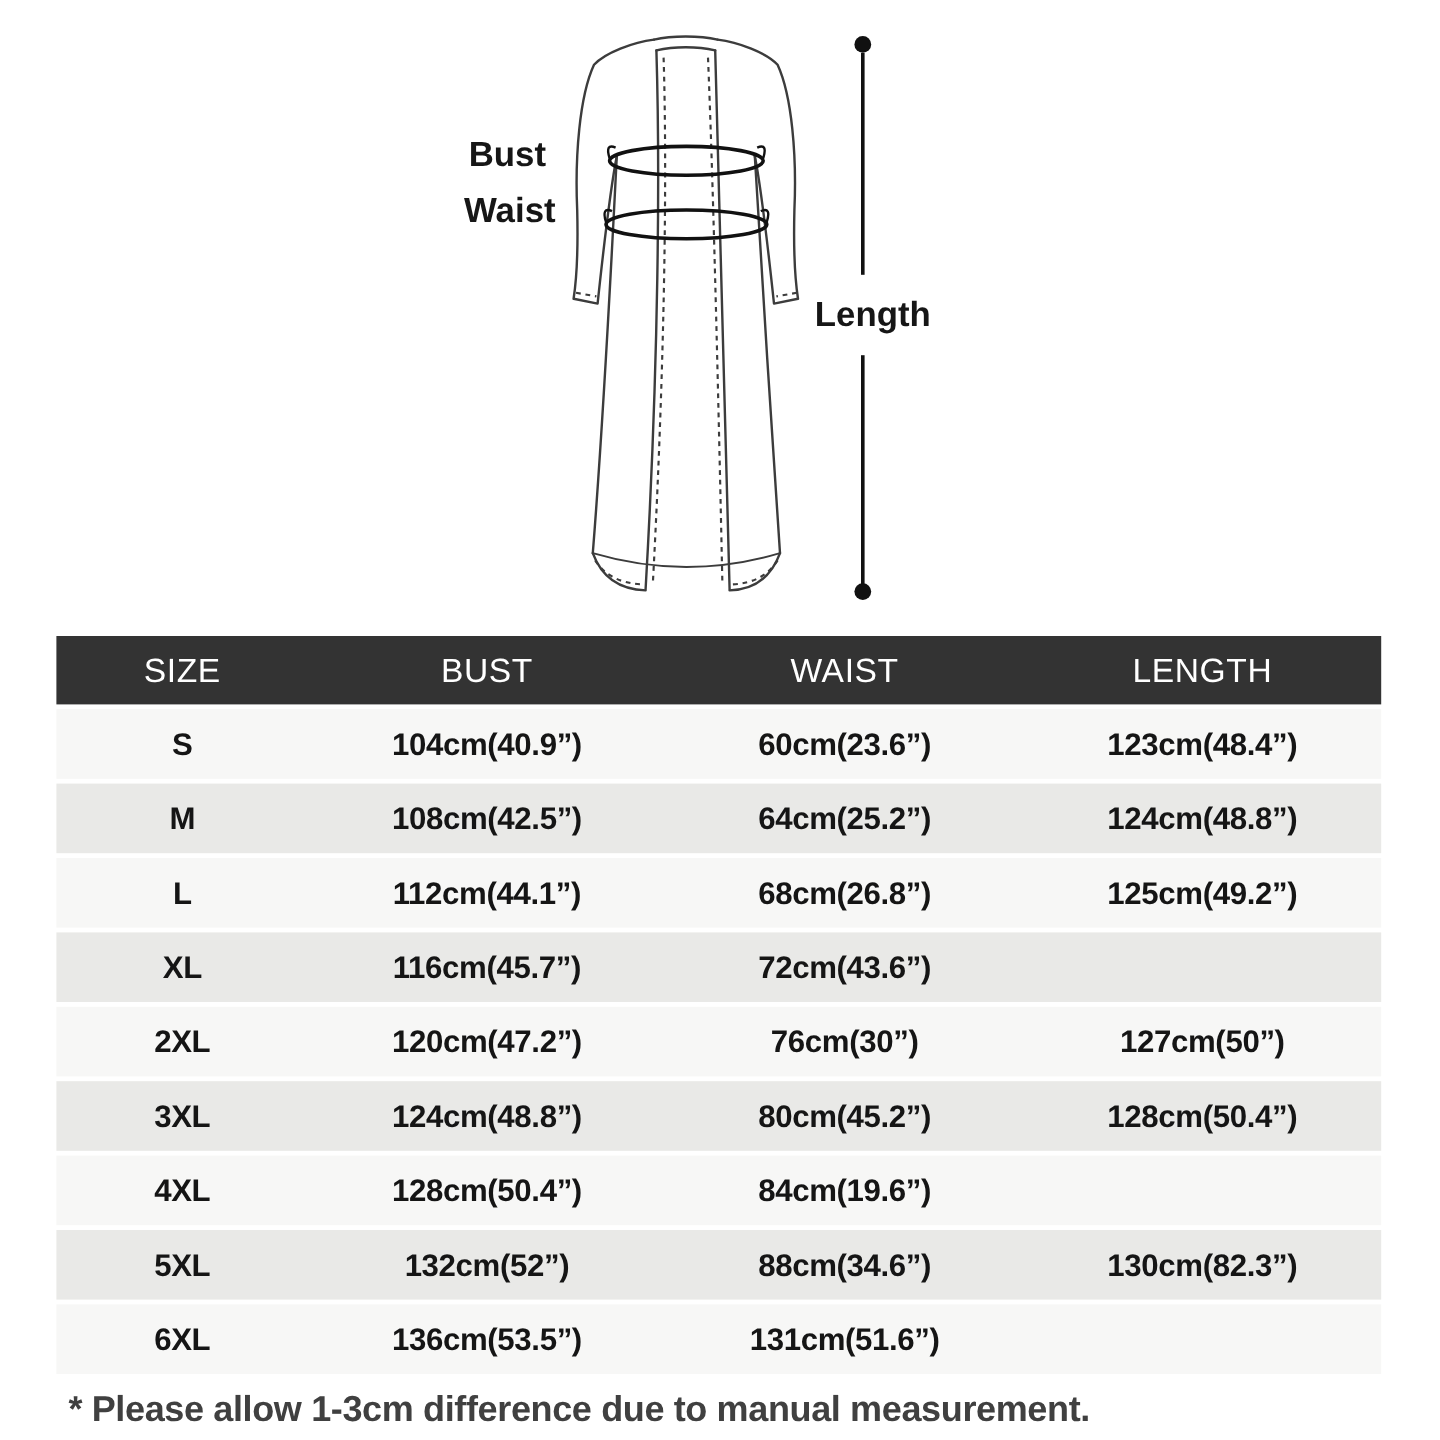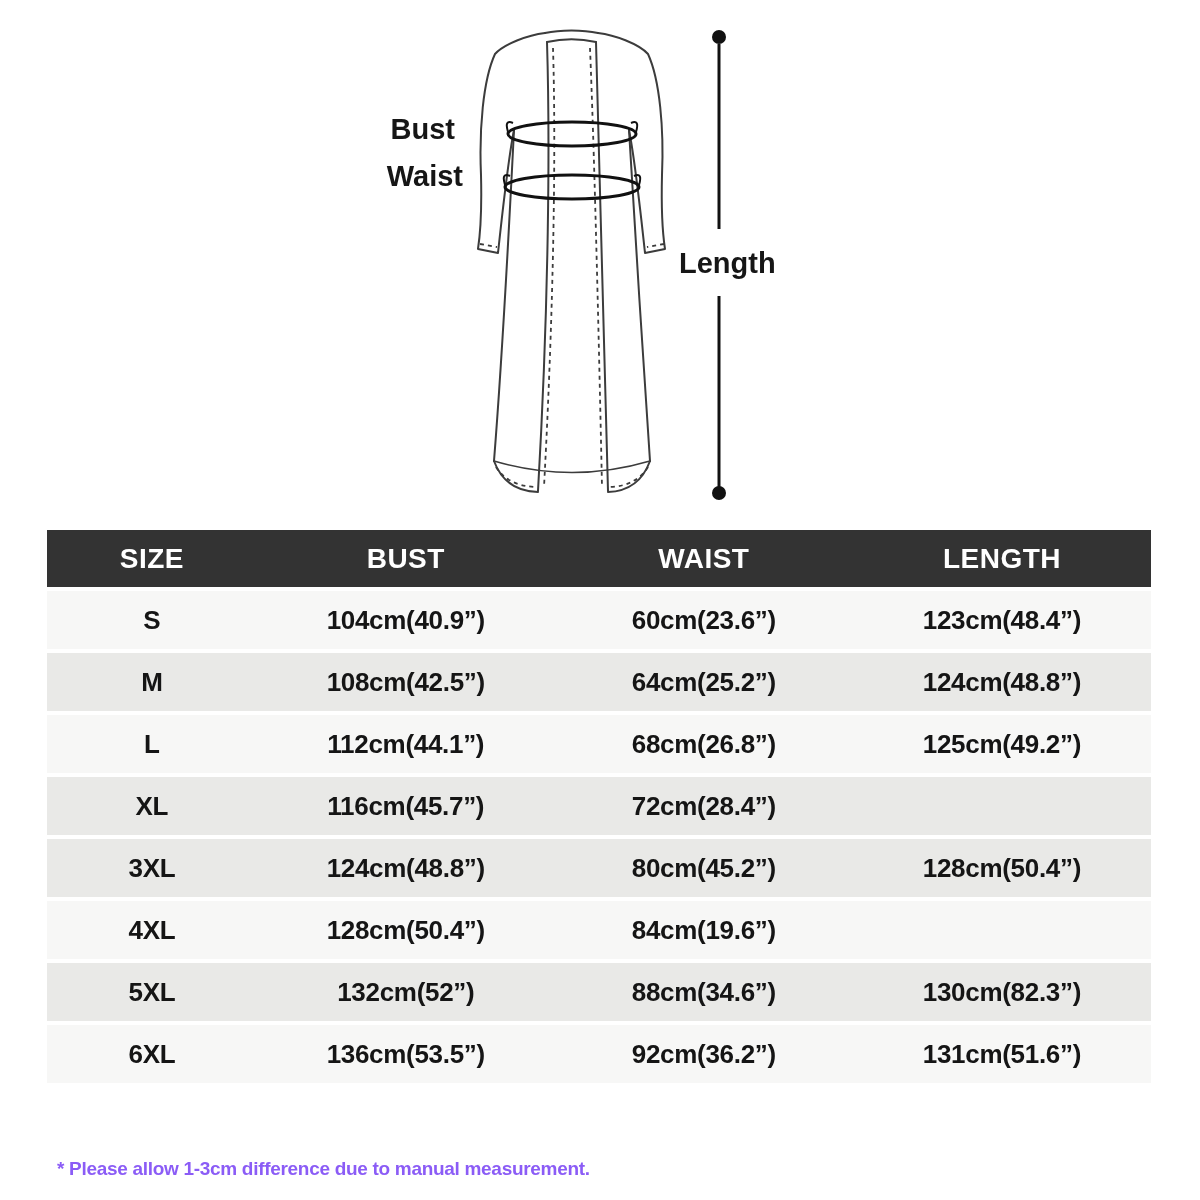--- a/index.html
+++ b/index.html
@@ -35,21 +35,21 @@
     font-stretch: condensed;
   }
   .thead {
     display: flex;
     align-items: center;
     height: 57px;
     background: #333333;
   }
   .hcell {
     color: #ffffff;
-    font-weight: 700;
+    font-weight: 400;
     font-size: 28px;
     text-align: center;
     letter-spacing: 0.5px;
   }
   .trow {
     display: flex;
     align-items: center;
     height: 58px;
     margin-top: 4px;
   }
@@ -63,22 +63,22 @@
     letter-spacing: -0.3px;
   }
   .c0 { width: 19%; }
   .c1, .c2, .c3 { width: 27%; }
 
   
   .note {
     position: absolute;
     left: 57px; top: 1158px;
     font-weight: 700;
-    font-size: 19px;
-    color: #8b5cf6;
+    font-size: 30px;
+    color: #404040;
     letter-spacing: -0.3px;
     font-stretch: condensed;
   }
 </style>
 </head>
 <body>
 
 <div class="diagram">
   <svg width="1200" height="520" viewBox="0 0 1200 520">
 
@@ -156,21 +156,27 @@
   </div>
       <div class="trow light">
     <div class="cell c0">L</div>
     <div class="cell c1">112cm(44.1”)</div>
     <div class="cell c2">68cm(26.8”)</div>
     <div class="cell c3">125cm(49.2”)</div>
   </div>
       <div class="trow dark">
     <div class="cell c0">XL</div>
     <div class="cell c1">116cm(45.7”)</div>
-    <div class="cell c2">72cm(28.4”)</div>
+    <div class="cell c2">72cm(43.6”)</div>
+  </div>
+      <div class="trow light">
+    <div class="cell c0">2XL</div>
+    <div class="cell c1">120cm(47.2”)</div>
+    <div class="cell c2">76cm(30”)</div>
+    <div class="cell c3">127cm(50”)</div>
   </div>
       <div class="trow dark">
     <div class="cell c0">3XL</div>
     <div class="cell c1">124cm(48.8”)</div>
     <div class="cell c2">80cm(45.2”)</div>
     <div class="cell c3">128cm(50.4”)</div>
   </div>
       <div class="trow light">
     <div class="cell c0">4XL</div>
     <div class="cell c1">128cm(50.4”)</div>
@@ -178,19 +184,18 @@
   </div>
       <div class="trow dark">
     <div class="cell c0">5XL</div>
     <div class="cell c1">132cm(52”)</div>
     <div class="cell c2">88cm(34.6”)</div>
     <div class="cell c3">130cm(82.3”)</div>
   </div>
       <div class="trow light">
     <div class="cell c0">6XL</div>
     <div class="cell c1">136cm(53.5”)</div>
-    <div class="cell c2">92cm(36.2”)</div>
     <div class="cell c3">131cm(51.6”)</div>
   </div>
     </div>
 </div>
 
 <div class="note">* Please allow 1-3cm difference due to manual measurement.</div>
 
 </body></html>

